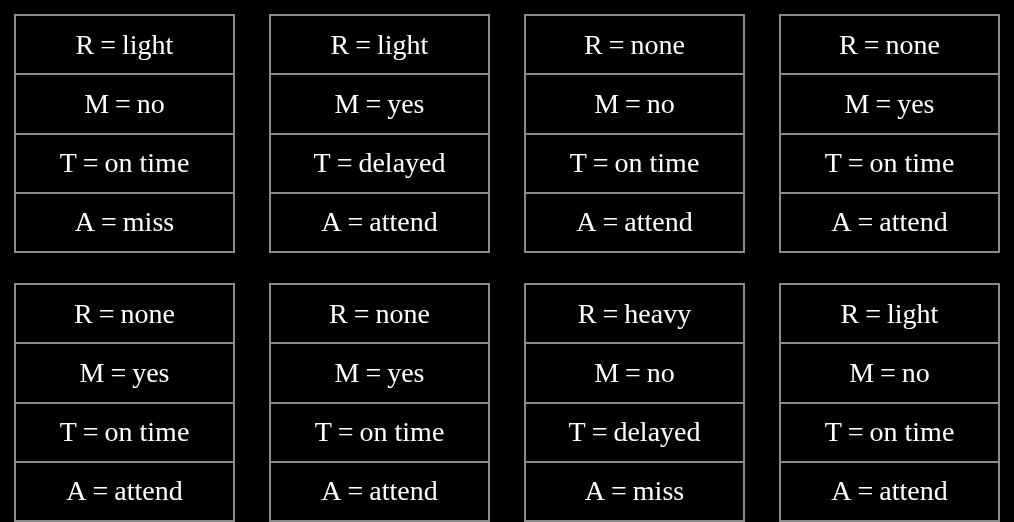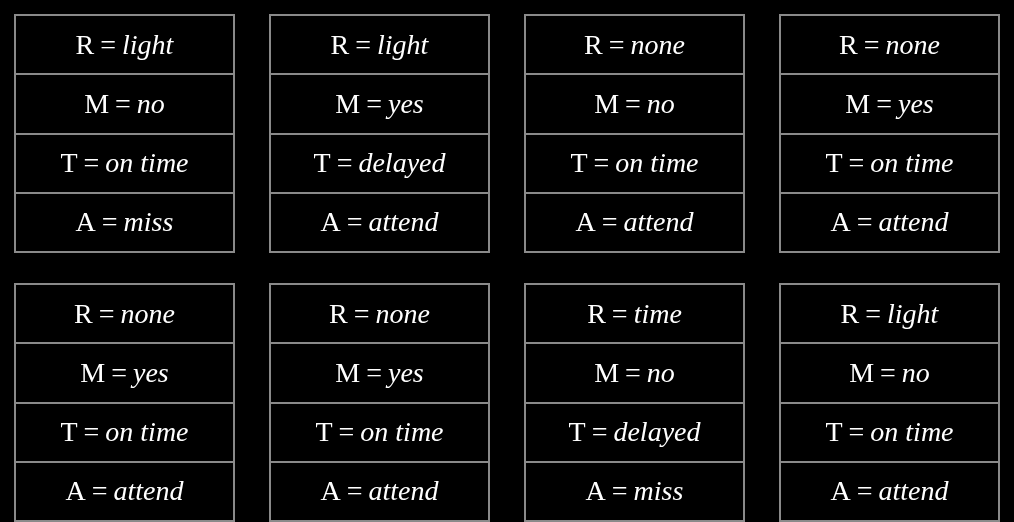--- a/index.html
+++ b/index.html
@@ -49,21 +49,20 @@
     font-size: 28px;
     line-height: 1;
   }
   .eq {
     font-style: normal;
     font-size: 28px;
     line-height: 1;
     padding: 0 6px;
   }
   .val {
-    font-style: italic;
     font-size: 28px;
     line-height: 1;
   }
 </style>
 </head>
 <body>
 
 <div id="grid">
 
   <div class="card">
@@ -201,21 +200,21 @@
       <span class="key">A</span>
       <span class="eq">=</span>
       <span class="val">attend</span>
     </div>
   </div>
 
   <div class="card">
     <div class="row">
       <span class="key">R</span>
       <span class="eq">=</span>
-      <span class="val">time</span>
+      <span class="val">heavy</span>
     </div>
     <div class="row">
       <span class="key">M</span>
       <span class="eq">=</span>
       <span class="val">no</span>
     </div>
     <div class="row">
       <span class="key">T</span>
       <span class="eq">=</span>
       <span class="val">delayed</span>

